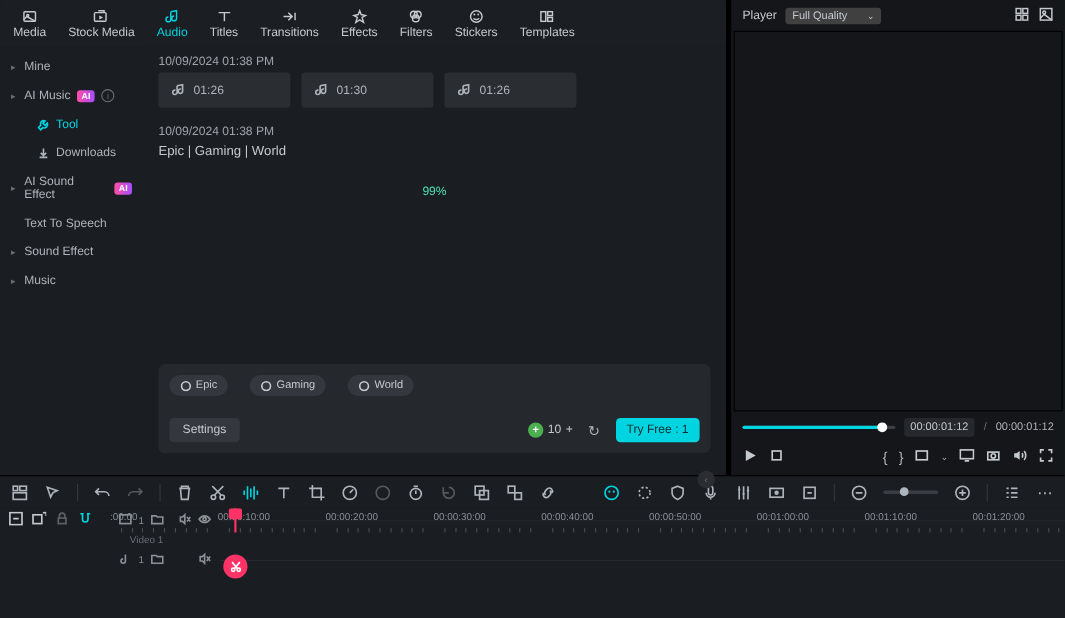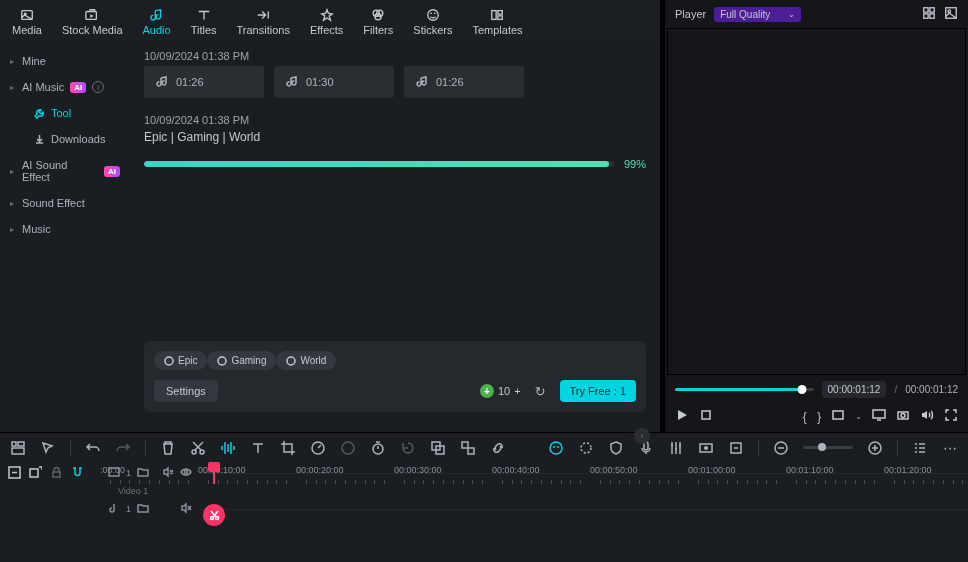--- a/index.html
+++ b/index.html
@@ -24,43 +24,43 @@
 .info-i { width: 12px; height: 12px; border: 1px solid #6b7078; border-radius: 50%; display: inline-flex; align-items: center; justify-content: center; font-size: 8px; color: #6b7078; }
 
 .content { flex: 1; padding: 8px 14px; overflow-y: auto; position: relative; }
 .hint-text { text-align: center; color: #6b7078; font-size: 10px; margin-bottom: 8px; }
 .gen-block .ts { color: #9ea4ab; font-size: 11px; margin-bottom: 4px; }
 .gen-block .title { color: #c5cad0; font-size: 12px; margin-bottom: 10px; }
 .clips { display: flex; gap: 10px; margin-bottom: 16px; }
 .clip { background: #2a2e33; border-radius: 3px; padding: 10px 12px; width: 120px; display: flex; align-items: center; gap: 8px; font-size: 11px; color: #aeb4bb; }
 .clip svg { width: 12px; height: 12px; }
 
-.progress-row { display: flex; align-items: center; gap: 10px; margin-top: 14px; }
+.progress-row { display: flex; align-items: center; gap: 10px; margin-top: 14px; flex-direction: column; }
 .progress-bar { flex: 1; height: 6px; background: #2a2e33; border-radius: 3px; overflow: hidden; }
 .progress-fill { height: 100%; background: linear-gradient(90deg,#3bd4c5,#4de0b0); border-radius: 3px; }
 .progress-pct { color: #4de0b0; font-size: 11px; }
 
 .prompt-box { position: absolute; bottom: 12px; left: 14px; right: 14px; background: #25282d; border-radius: 6px; padding: 10px; }
-.tags-row { display: flex; gap: 0; margin-bottom: 10px; }
+.tags-row { display: flex; gap: 20px; margin-bottom: 20px; }
 .tag-chip { background: #34383e; border-radius: 14px; padding: 4px 10px; font-size: 10px; color: #c5cad0; display: flex; align-items: center; gap: 4px; }
 .tag-chip svg { width: 10px; height: 10px; }
 .prompt-bottom { display: flex; align-items: center; gap: 8px; }
 .settings-btn { background: #34383e; border: none; border-radius: 4px; padding: 5px 12px; color: #c5cad0; font-size: 11px; text-align: right; }
 .spacer { flex: 1; }
 .credit-pill { display: flex; align-items: center; gap: 4px; color: #c5cad0; font-size: 11px; }
 .credit-pill .coin { width: 14px; height: 14px; background: #4caf50; border-radius: 50%; display: flex; align-items: center; justify-content: center; color: #fff; font-size: 10px; font-weight: bold; }
 .refresh-btn { background: none; border: none; color: #aeb4bb; font-size: 13px; padding: 2px 6px; }
 .tryfree-btn { background: #00d4e0; color: #002a2e; border: none; border-radius: 4px; padding: 5px 10px; font-size: 11px; font-weight: 500; }
 
 .side-collapse { text-align: center; padding: 4px; color: #6b7078; position: relative; }
 .side-collapse .chev { position: absolute; right: 10px; background: #2a2e33; width: 16px; height: 16px; border-radius: 50%; display: flex; align-items: center; justify-content: center; font-size: 9px; }
 
 .player-top { display: flex; align-items: center; padding: 5px 10px; gap: 8px; height: 28px; }
 .player-top .lbl { font-size: 11px; color: #c5cad0; }
-.quality-sel { background: #4c1d95; border: none; color: #c5cad0; font-size: 10px; padding: 2px 6px; border-radius: 3px; display: flex; align-items: center; gap: 18px; }
+.quality-sel { background: #404040; border: none; color: #c5cad0; font-size: 10px; padding: 2px 6px; border-radius: 3px; display: flex; align-items: center; gap: 18px; }
 .player-top .right-icons { margin-left: auto; display: flex; gap: 8px; }
 .player-top .right-icons svg { width: 14px; height: 14px; }
 
 .canvas { flex: 1; background: #14161a; border: 1px solid #000; margin: 0 2px; }
 .player-seek { display: flex; align-items: center; padding: 6px 10px; gap: 8px; }
 .seek-track { flex: 1; height: 3px; background: #3a3e44; border-radius: 2px; position: relative; }
 .seek-fill { position: absolute; left: 0; top: 0; height: 100%; background: #00d4e0; border-radius: 2px; }
 .seek-thumb { position: absolute; top: -3px; width: 9px; height: 9px; background: #fff; border-radius: 50%; transform: translateX(-50%); }
 .timecode { font-size: 10px; color: #c5cad0; background: #25282d; padding: 3px 6px; border-radius: 3px; }
 .tc-sep { color: #6b7078; font-size: 10px; }
@@ -194,20 +194,23 @@
           <div class="side-item sub">
             <svg width="11" height="11" viewBox="0 0 11 11">
               <path d="M5.5 1v6M3 5l2.5 2.5L8 5M2 9h7"></path>
             </svg>
             <span>Downloads</span>
           </div>
           <div class="side-item">
             <span class="caret">▸</span>
             <span>AI Sound Effect</span>
             <span class="badge-ai">AI</span>
+          </div>
+          <div class="side-item">
+            <span>Text To Speech</span>
           </div>
           <div class="side-item">
             <span class="caret">▸</span>
             <span>Sound Effect</span>
           </div>
           <div class="side-item">
             <span class="caret">▸</span>
             <span>Music</span>
           </div>
         </div>

